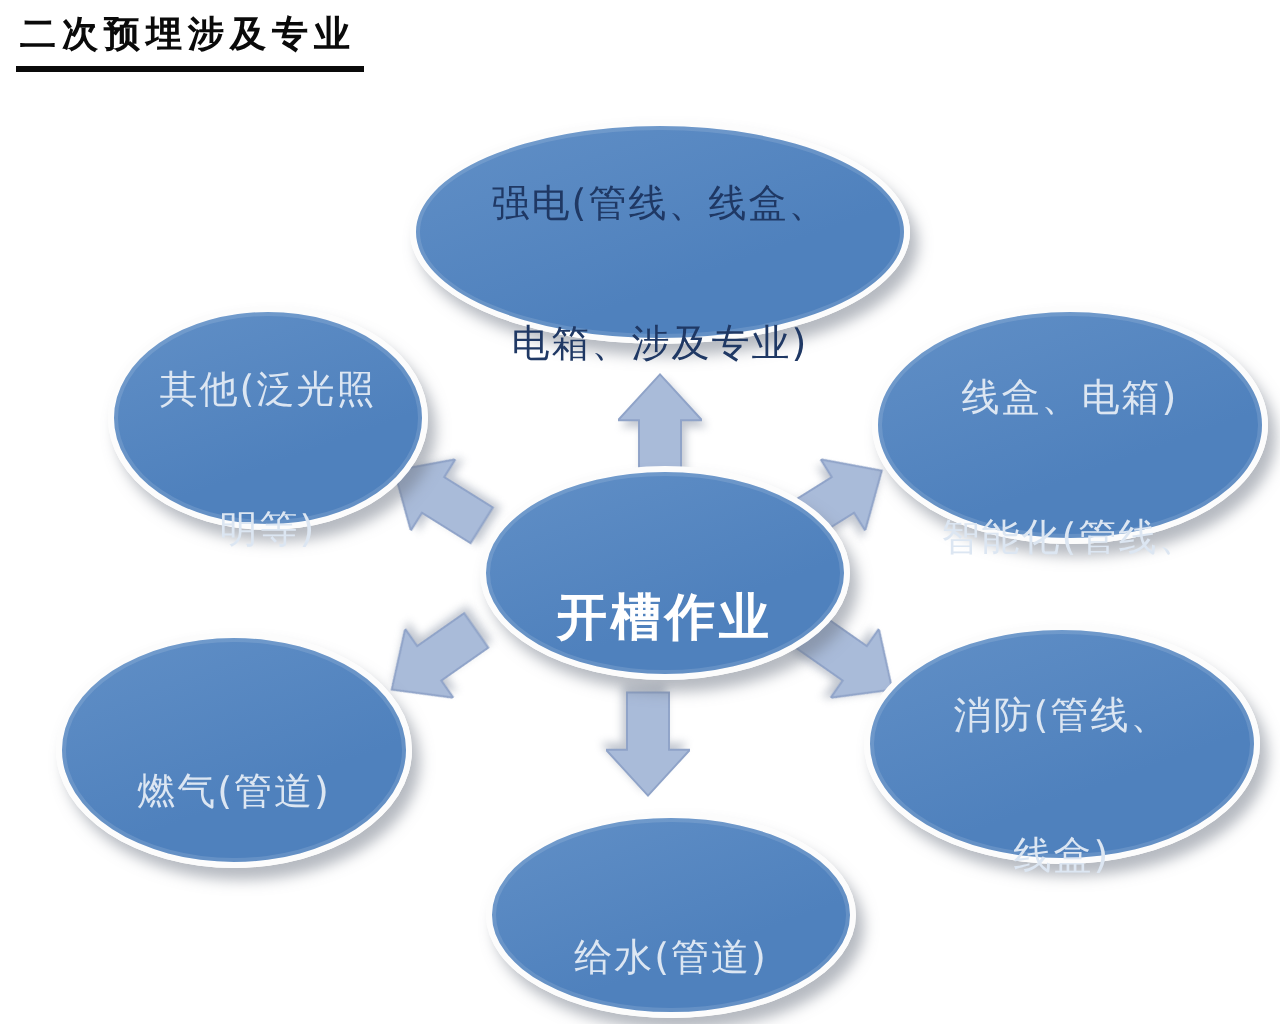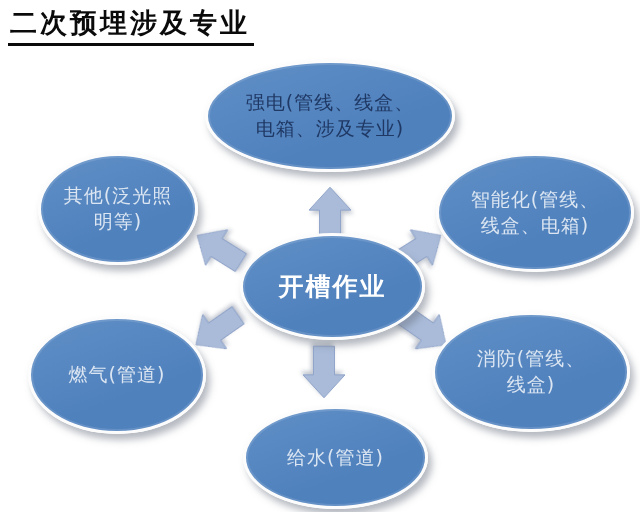--- a/index.html
+++ b/index.html
@@ -5,42 +5,42 @@
   html,body { margin:0; padding:0; }
   .canvas {
     position: relative;
     width: 640px; height: 512px;
     background: var(--background, #fff);
     overflow: hidden;
     font-family: "DejaVu Sans", "Liberation Sans", sans-serif;
   }
   .title {
     position: absolute; left: 8px; top: 8px;
-    font-size: 27px; font-weight: 700;
+    font-size: 18px; font-weight: 700;
     letter-spacing: 3px;
     color: var(--title-color, #000);
     border-bottom: 3px solid var(--title-color, #000);
     padding: 0 4px 5px 2px;
     line-height: 1.1;
   }
   .node {
     position: absolute;
     border-radius: 50%;
     background: linear-gradient(160deg, var(--ellipse-fill-light,#5e8dc5) 10%, var(--ellipse-fill,#4f81bd) 65%);
     border: 3px solid #fcfcfc;
     box-shadow: 4px 6px 7px rgba(110,118,132,0.50), inset 0 0 0 2px rgba(255,255,255,0.12);
     display: flex; flex-direction: column;
     align-items: center; justify-content: center;
     text-align: center;
     z-index: 2;
     box-sizing: border-box;
     line-height: 1.35;
     letter-spacing: 1px;
   }
-  .node .ln { display: block; white-space: nowrap; }
+  .node .ln { display: block; white-space: nowrap; margin-top: 44px; }
   .node-outer { font-size: 19px; color: var(--pale-text,#dce6f2); }
   .node-dark  { color: var(--dark-text,#1f3864); }
   .node-center {
     font-size: 25px; font-weight: 700;
     color: var(--center-text,#ffffff);
     letter-spacing: 2px;
   }
   .arrow {
     position: absolute; z-index: 1;
     width: 42px; height: 54px;
@@ -89,28 +89,28 @@
     <svg viewBox="0 0 44 54">
         <polygon points="22,0 44,24 33,24 33,54 11,54 11,24 0,24"></polygon>
       </svg>
   </div>
 
   <div class="node node-outer node-dark" style="left:205px; top:60px; width:250px; height:112px;">
     <span class="ln">强电(管线、线盒、</span>
     <span class="ln">电箱、涉及专业)</span>
   </div>
 
-  <div class="node node-outer" style="left:38px; top:153px; width:160px; height:112px;align-items:center;">
+  <div class="node node-outer" style="left:54px; top:153px; width:160px; height:112px;align-items:center;">
     <span class="ln">其他(泛光照</span>
     <span class="ln">明等)</span>
   </div>
 
   <div class="node node-outer" style="left:436px; top:153px; width:198px; height:119px;">
+    <span class="ln">线盒、电箱)</span>
     <span class="ln">智能化(管线、</span>
-    <span class="ln">线盒、电箱)</span>
   </div>
 
   <div class="node node-center" style="left:240px; top:233px; width:185px; height:107px;">
     <span class="ln">开槽作业</span>
   </div>
 
   <div class="node node-outer" style="left:28px; top:316px; width:178px; height:118px;">
     <span class="ln">燃气(管道)</span>
   </div>
 

